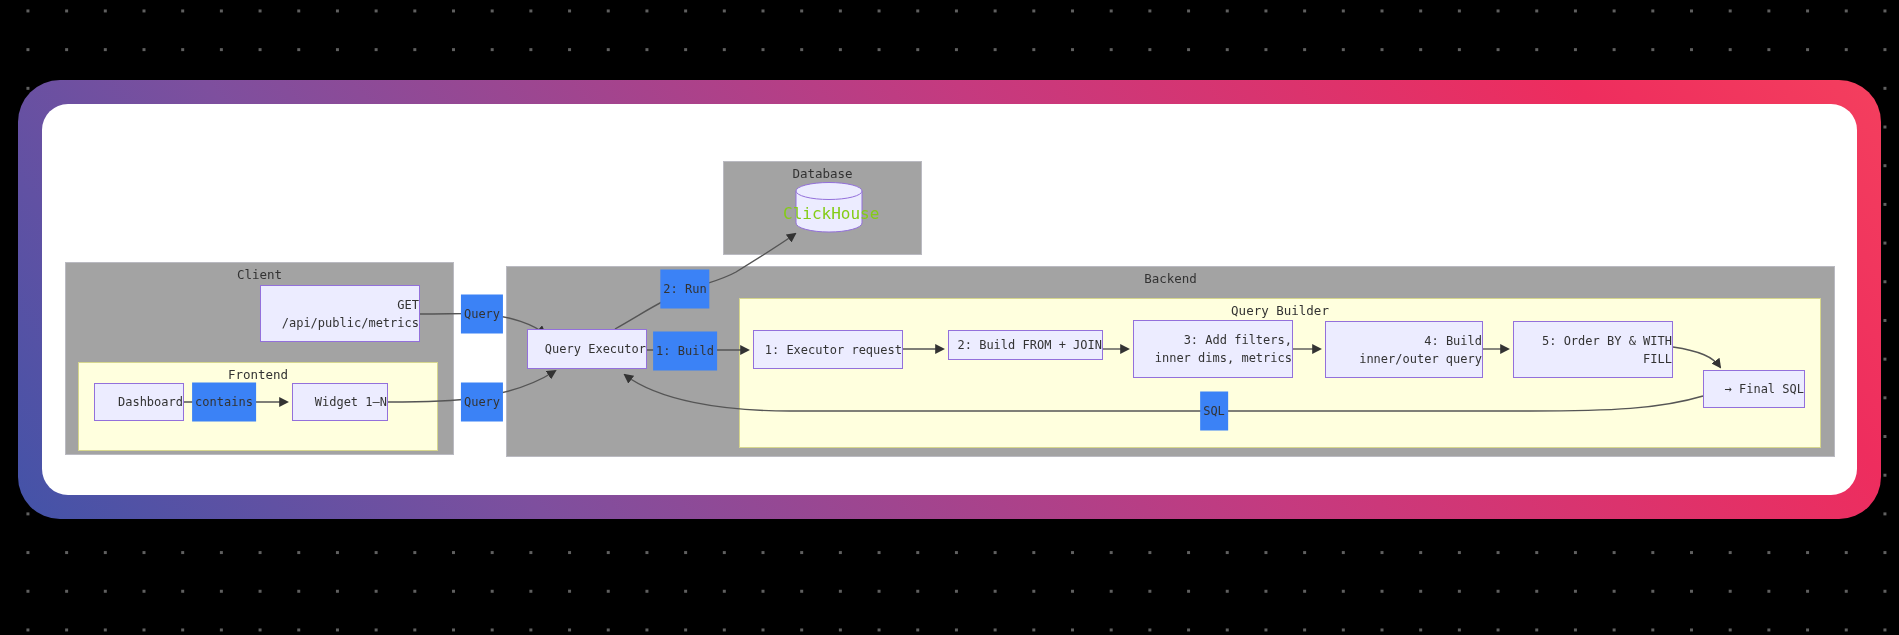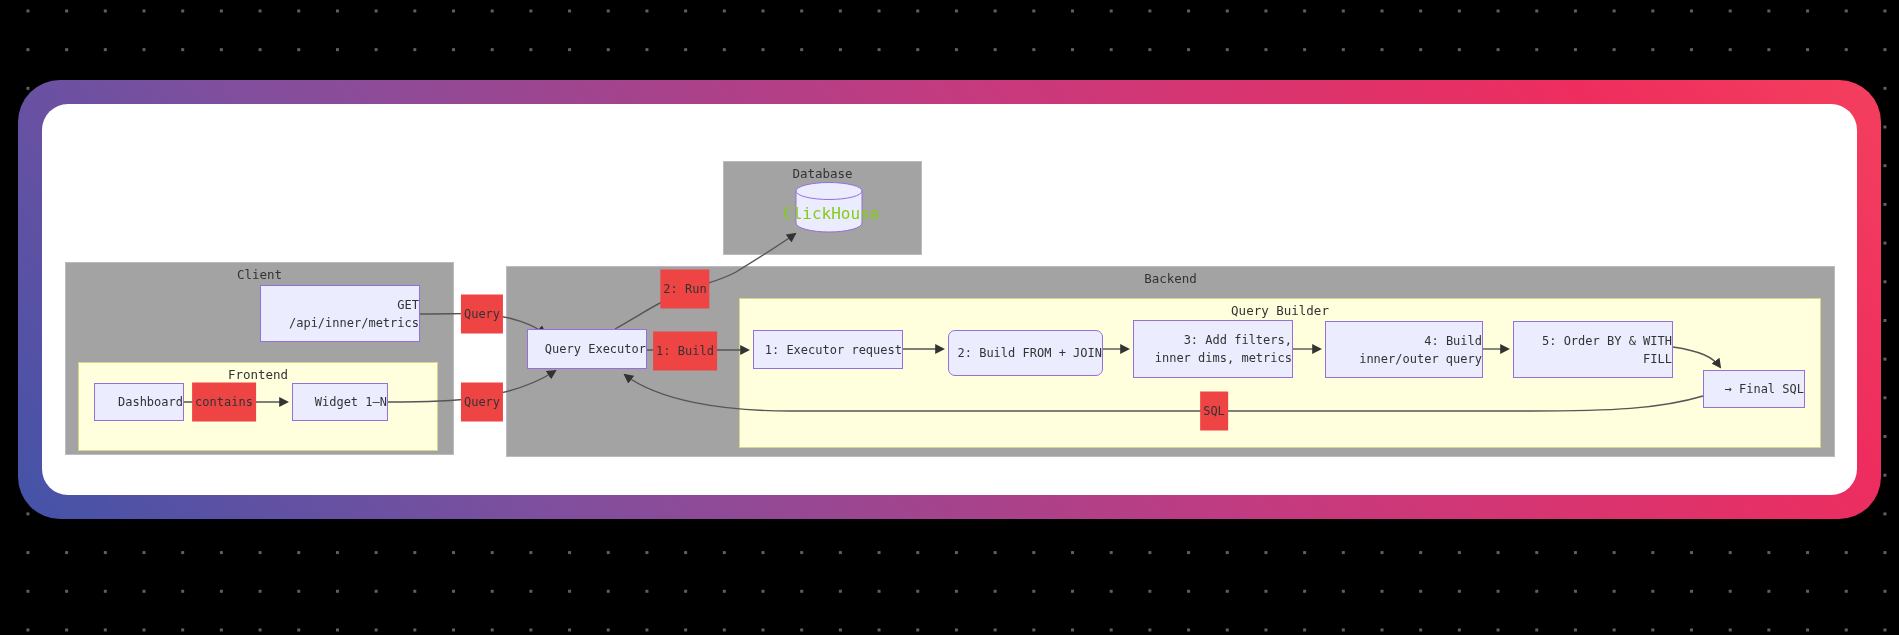--- a/index.html
+++ b/index.html
@@ -24,21 +24,21 @@
   .cluster{position:absolute;z-index:1;}
   .cluster.grey{background:#a3a3a3;border:1px solid #babac1;}
   .cluster.yellow{background:#ffffde;border:1px solid #d6d68d;z-index:2;}
   .cluster-title{
     position:absolute;top:4px;left:0;right:0;text-align:center;
     font-size:12.5px;color:#333;
   }
   .edges{position:absolute;left:0;top:0;z-index:4;}
   .edge-label{
     position:absolute;transform:translate(-50%,-50%);
-    background:#ef4444;padding:12px 3px;font-size:12px;line-height:15px;
+    background:#3b82f6;padding:12px 3px;font-size:12px;line-height:15px;
     color:#333;z-index:5;white-space:nowrap;
   }
   .node{
     position:absolute;z-index:6;
     background:#ECECFF;border:1px solid #9370DB;
     display:flex;flex-direction:column;align-items:flex-end;justify-content:center;
     font-size:12px;line-height:18px;white-space:nowrap;box-sizing:border-box;
   }
   .cyl-wrap{position:absolute;z-index:6;}
   .cyl-label{
@@ -92,35 +92,35 @@
 
 <div class="edge-label" style="left:482px;top:314px;">Query</div>
 <div class="edge-label" style="left:482px;top:402px;">Query</div>
 <div class="edge-label" style="left:224px;top:402px;">contains</div>
 <div class="edge-label" style="left:685px;top:351px;">1: Build</div>
 <div class="edge-label" style="left:685px;top:289px;">2: Run</div>
 <div class="edge-label" style="left:1214px;top:411px;">SQL</div>
 
 <div class="node" style="left:260px;top:285px;width:160px;height:57px;">
   <span>GET</span>
-  <span>/api/inner/metrics</span>
+  <span>/api/public/metrics</span>
 </div>
 <div class="node" style="left:94px;top:383px;width:90px;height:38px;">
   <span>Dashboard</span>
 </div>
 <div class="node" style="left:292px;top:383px;width:96px;height:38px;">
   <span>Widget 1–N</span>
 </div>
 <div class="node" style="left:527px;top:329px;width:120px;height:40px;">
   <span>Query Executor</span>
 </div>
 <div class="node" style="left:753px;top:330px;width:150px;height:39px;">
   <span>1: Executor request</span>
 </div>
-<div class="node" style="left:948px;top:330px;width:155px;height:46px;border-radius:7px;">
+<div class="node" style="left:948px;top:330px;width:155px;height:30px;">
   <span>2: Build FROM + JOIN</span>
 </div>
 <div class="node" style="left:1133px;top:320px;width:160px;height:58px;">
   <span>3: Add filters,</span>
   <span>inner dims, metrics</span>
 </div>
 <div class="node" style="left:1325px;top:321px;width:158px;height:57px;">
   <span>4: Build</span>
   <span>inner/outer query</span>
 </div>

